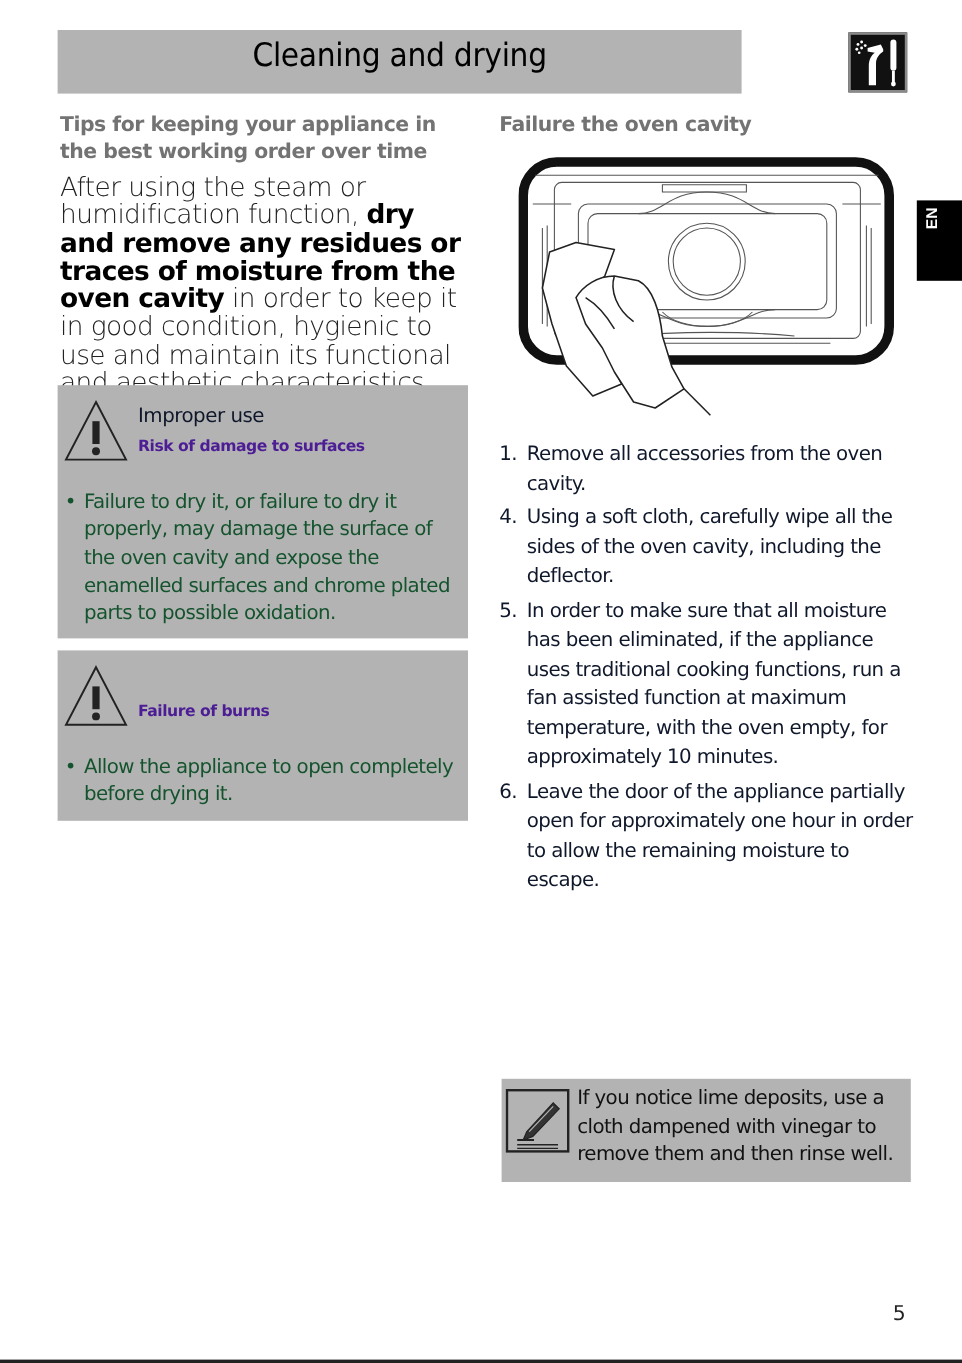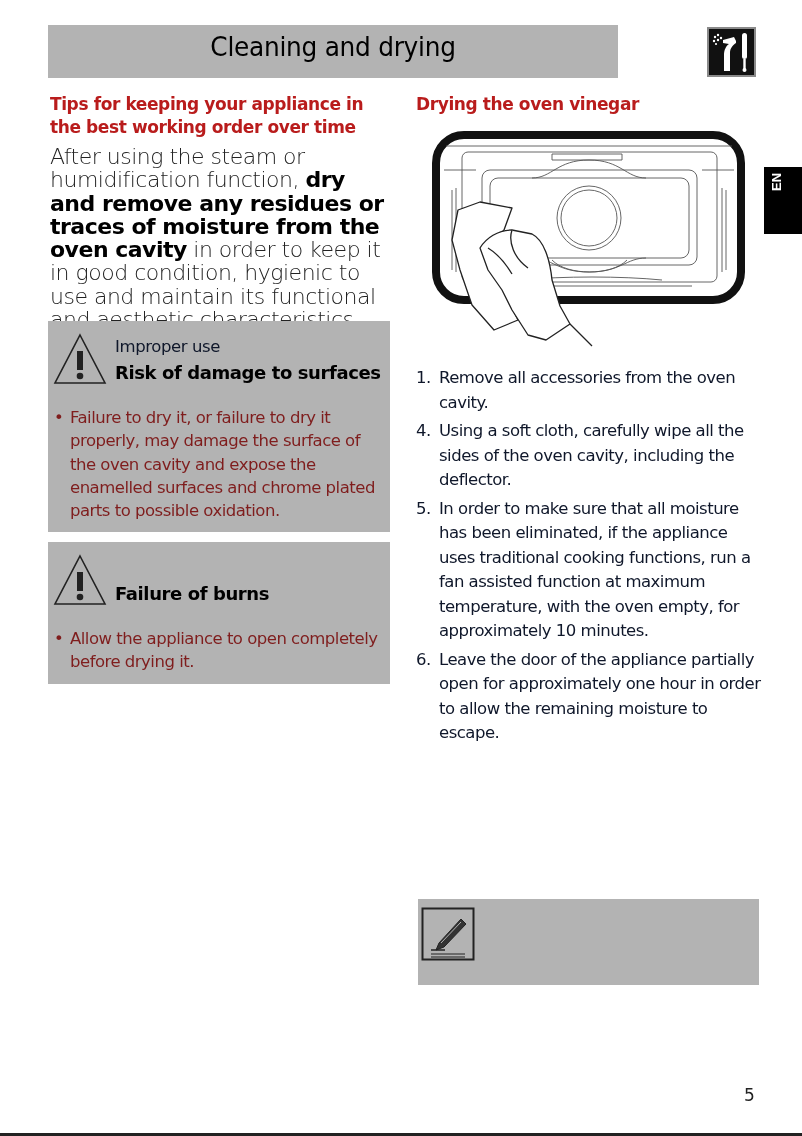--- a/index.html
+++ b/index.html
@@ -26,46 +26,46 @@
   }
   .lang-tab span {
     position: absolute; left: 3px; top: 2px; color: #fff; font-size: 13px; font-weight: bold;
     transform: rotate(-90deg); transform-origin: 12px 10px; display: inline-block;
   }
 
   .col-left { position: absolute; left: 50px; top: 93px; width: 340px; }
   .col-right { position: absolute; left: 416px; top: 93px; width: 345px; }
 
   .section-heading {
-    font-size: 17px; font-weight: bold; line-height: 23px; color: #b91c1c;
+    font-size: 17px; font-weight: bold; line-height: 23px; color: #737373;
     font-family: "DejaVu Sans", sans-serif; letter-spacing: -0.4px;
   }
   .intro-text {
     margin-top: 6px; font-size: 22px; line-height: 23.3px; color: #222;
     font-family: "DejaVu Sans", sans-serif; font-weight: 300; letter-spacing: -0.5px;
   }
   .intro-text b { font-weight: bold; color: #000; }
 
   .warn-box {
     position: absolute; left: 48px; width: 342px; background: #b3b3b3;
   }
   .warn-box.w1 { top: 321px; height: 211px; }
   .warn-box.w2 { top: 542px; height: 142px; }
   .warn-icon { position: absolute; left: 4px; top: 10px; width: 56px; height: 56px; }
   .warn-title {
     position: absolute; left: 67px; top: 13px; font-size: 16.5px; line-height: 26px; color: #0f172a;
     font-family: "DejaVu Sans", sans-serif; letter-spacing: -0.4px;
   }
   .warn-subtitle {
-    position: absolute; left: 67px; top: 39px; font-size: 18px; line-height: 26px; font-weight: bold; color: #000000;
+    position: absolute; left: 67px; top: 39px; font-size: 13px; line-height: 26px; font-weight: bold; color: #4c1d95;
     font-family: "DejaVu Sans", sans-serif; letter-spacing: -0.4px;
   }
   .warn-bullet {
     position: absolute; left: 6px; top: 85px; right: 6px;
-    font-size: 16.5px; line-height: 23.3px; color: #7f1d1d;
+    font-size: 16.5px; line-height: 23.3px; color: #14532d;
     font-family: "DejaVu Sans", sans-serif; letter-spacing: -0.5px;
     padding-left: 16px; text-indent: -16px;
   }
   .warn-bullet .dot { display: inline-block; width: 16px; text-indent: 0; }
 
   .illustration { position: absolute; left: 432px; top: 130px; width: 315px; height: 220px; }
 
   .steps { position: absolute; left: 416px; top: 366px; width: 345px; list-style: none; }
   .steps li {
     font-size: 16.5px; line-height: 24.5px; color: #0f172a;
@@ -137,21 +137,21 @@
   <svg class="warn-icon" viewBox="0 0 56 56">
     <path d="M28 4 L53 52 L3 52 Z" fill="none" stroke="#222" stroke-width="1.6"></path>
     <rect x="25" y="20" width="6" height="19" fill="#222"></rect>
     <circle cx="28" cy="45" r="3.3" fill="#222"></circle>
   </svg>
   <div class="warn-subtitle">Failure of burns</div>
   <div class="warn-bullet"><span class="dot">•</span><span>Allow the appliance to open completely before drying it.</span></div>
 </div>
 
 <div class="col-right">
-  <div class="section-heading">Drying the oven vinegar</div>
+  <div class="section-heading">Failure the oven cavity</div>
 </div>
 
 <svg class="illustration" viewBox="0 0 315 220">
   <rect x="4" y="5" width="305" height="165" rx="28" fill="#fff" stroke="#111" stroke-width="8"></rect>
   <g fill="none" stroke="#555" stroke-width="0.9">
     <path d="M14 16 L300 16"></path>
       <path d="M12 40 L44 40"></path>
       <path d="M270 40 L302 40"></path>
     <rect x="30" y="22" width="255" height="130" rx="6"></rect>
     <rect x="50" y="40" width="215" height="95" rx="8"></rect>
@@ -187,16 +187,17 @@
 
 <div class="note-box">
   <svg class="note-icon" viewBox="0 0 54 54">
     <rect x="1.5" y="1.5" width="51" height="51" fill="none" stroke="#222" stroke-width="2"></rect>
     <path d="M18 36 L40 12 L45 17 L23 40 L15 43 Z" fill="#333" stroke="#222" stroke-width="1"></path>
     <path d="M20 36 L40 15" stroke="#b3b3b3" stroke-width="1"></path>
     <line x1="10" y1="43" x2="24" y2="43" stroke="#222" stroke-width="1.5"></line>
     <line x1="10" y1="47" x2="44" y2="47" stroke="#222" stroke-width="1.2"></line>
     <line x1="10" y1="50" x2="44" y2="50" stroke="#222" stroke-width="1.2"></line>
   </svg>
+  <div class="note-text">If you notice lime deposits, use a cloth dampened with vinegar to remove them and then rinse well.</div>
 </div>
 
 <div class="page-number">5</div>
 <div class="footer-rule"></div>
 
 </body></html>

